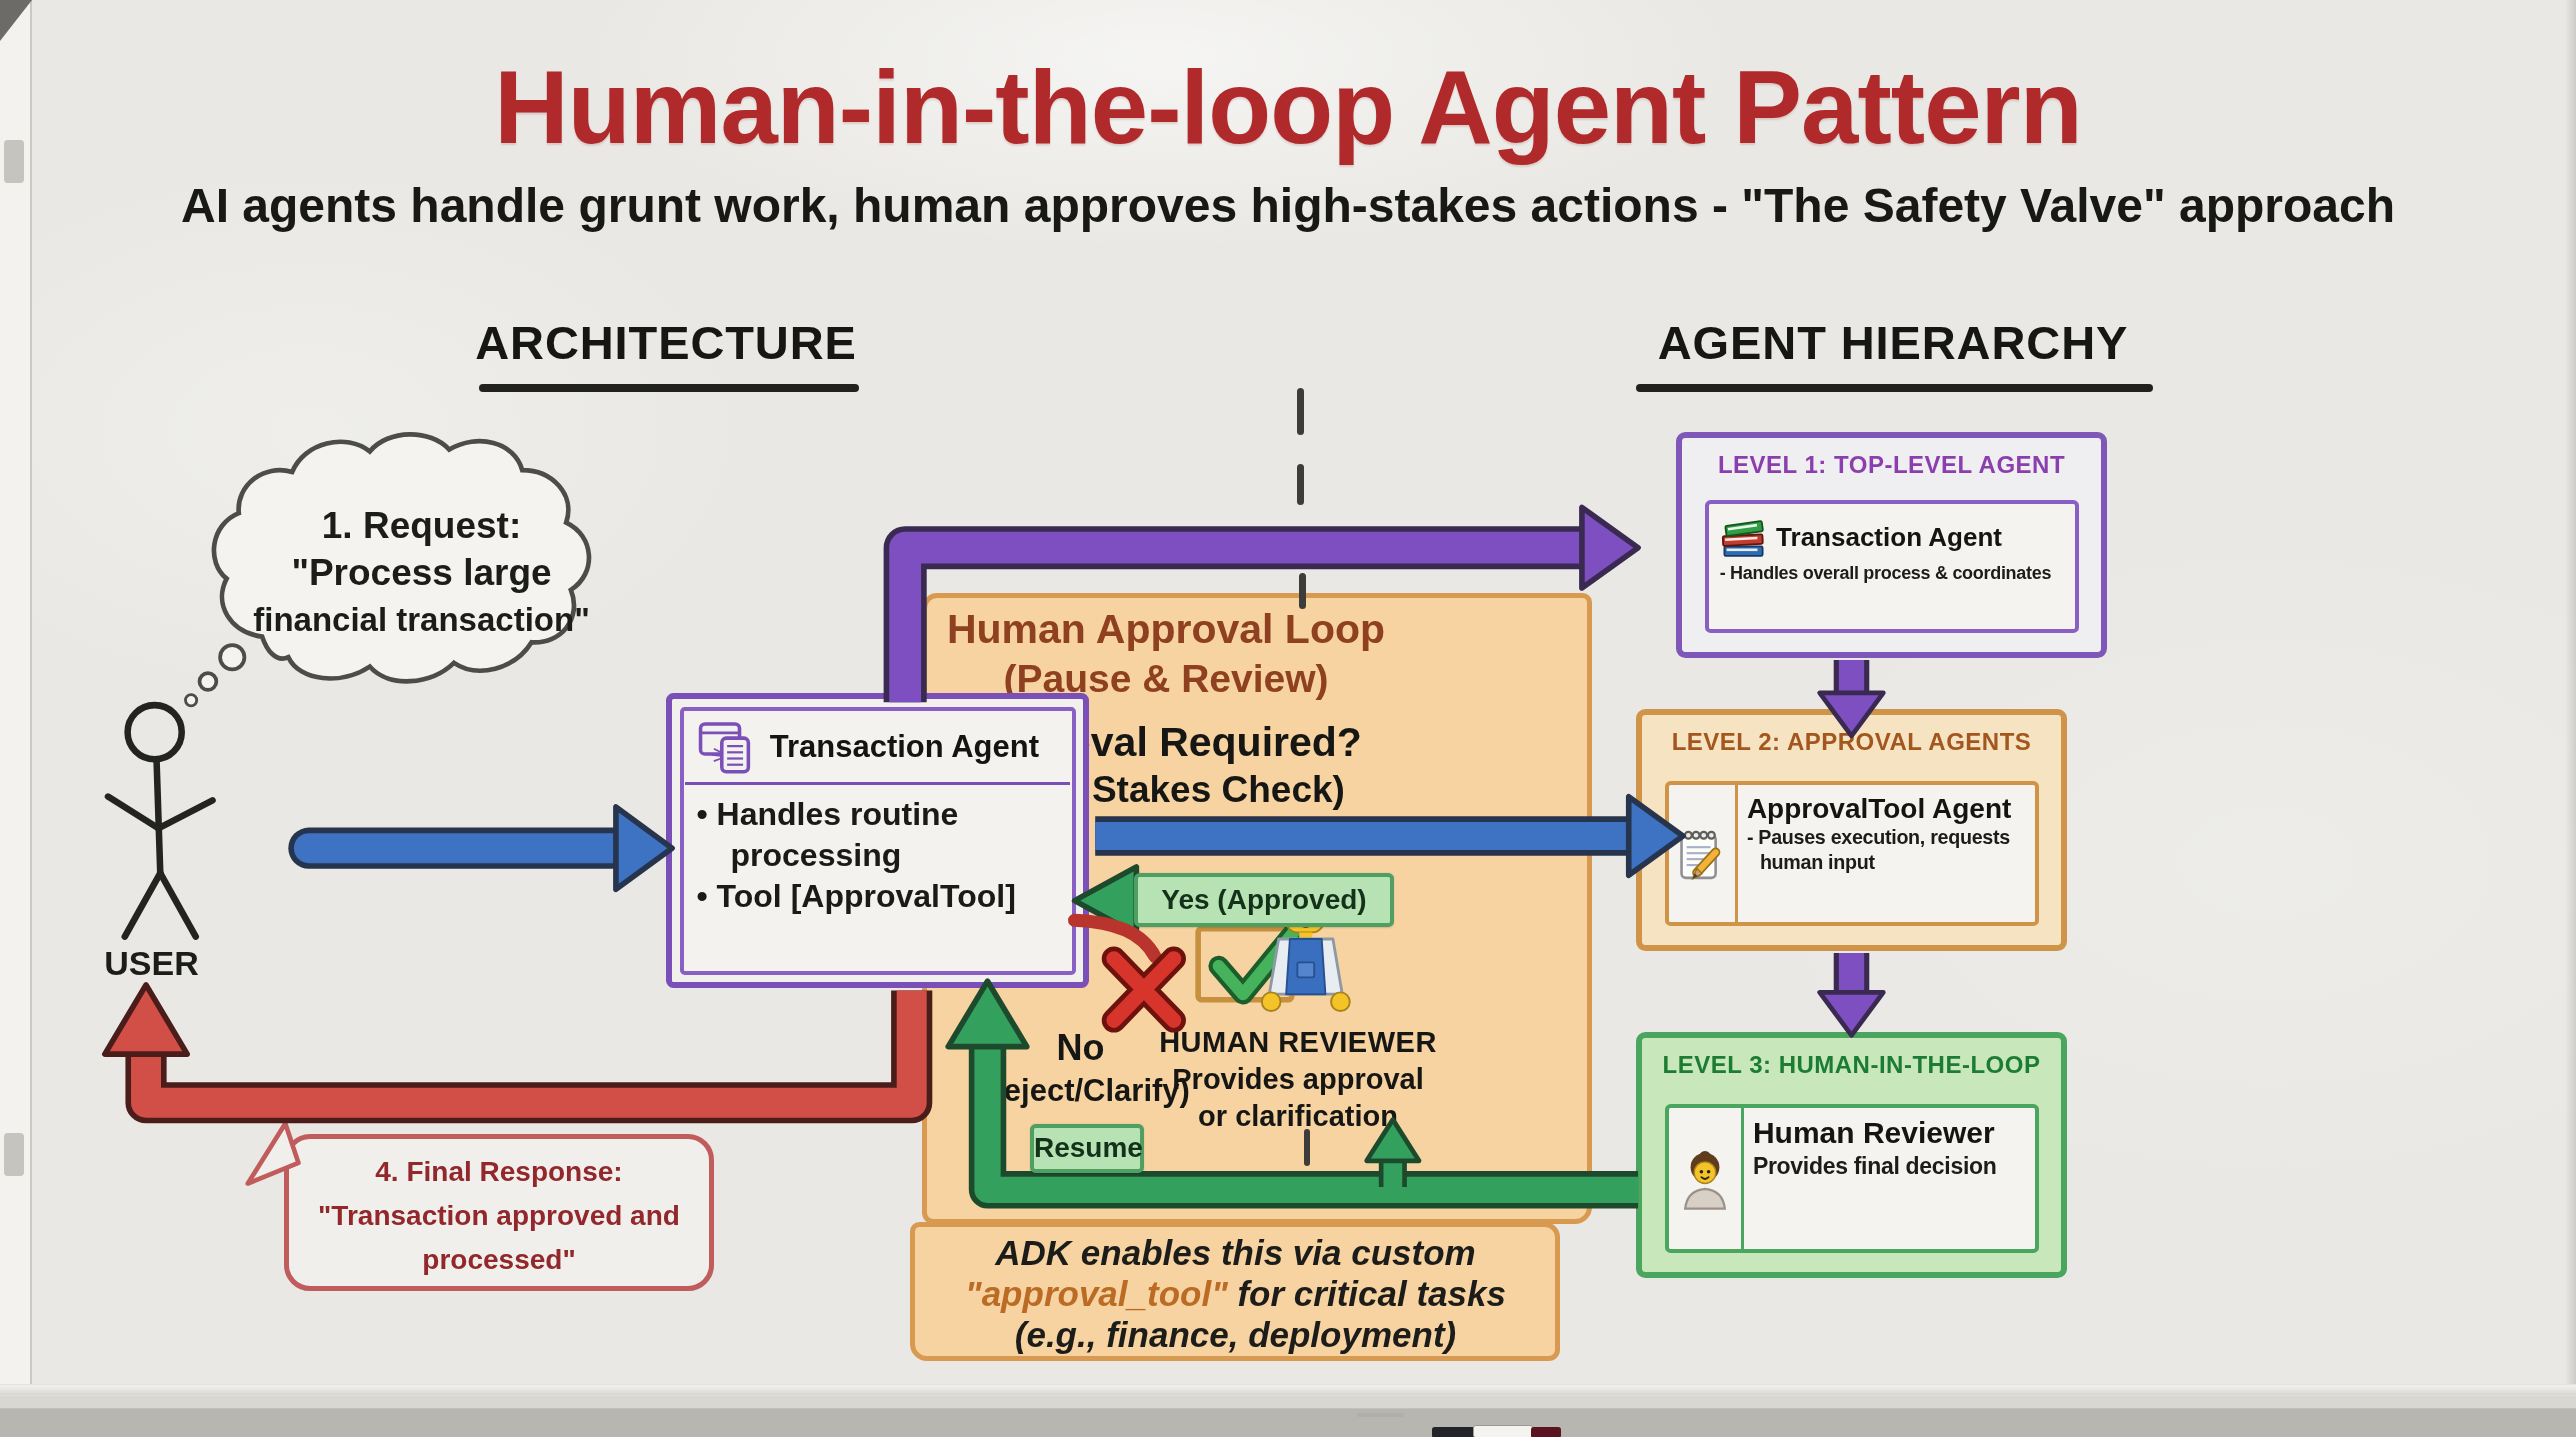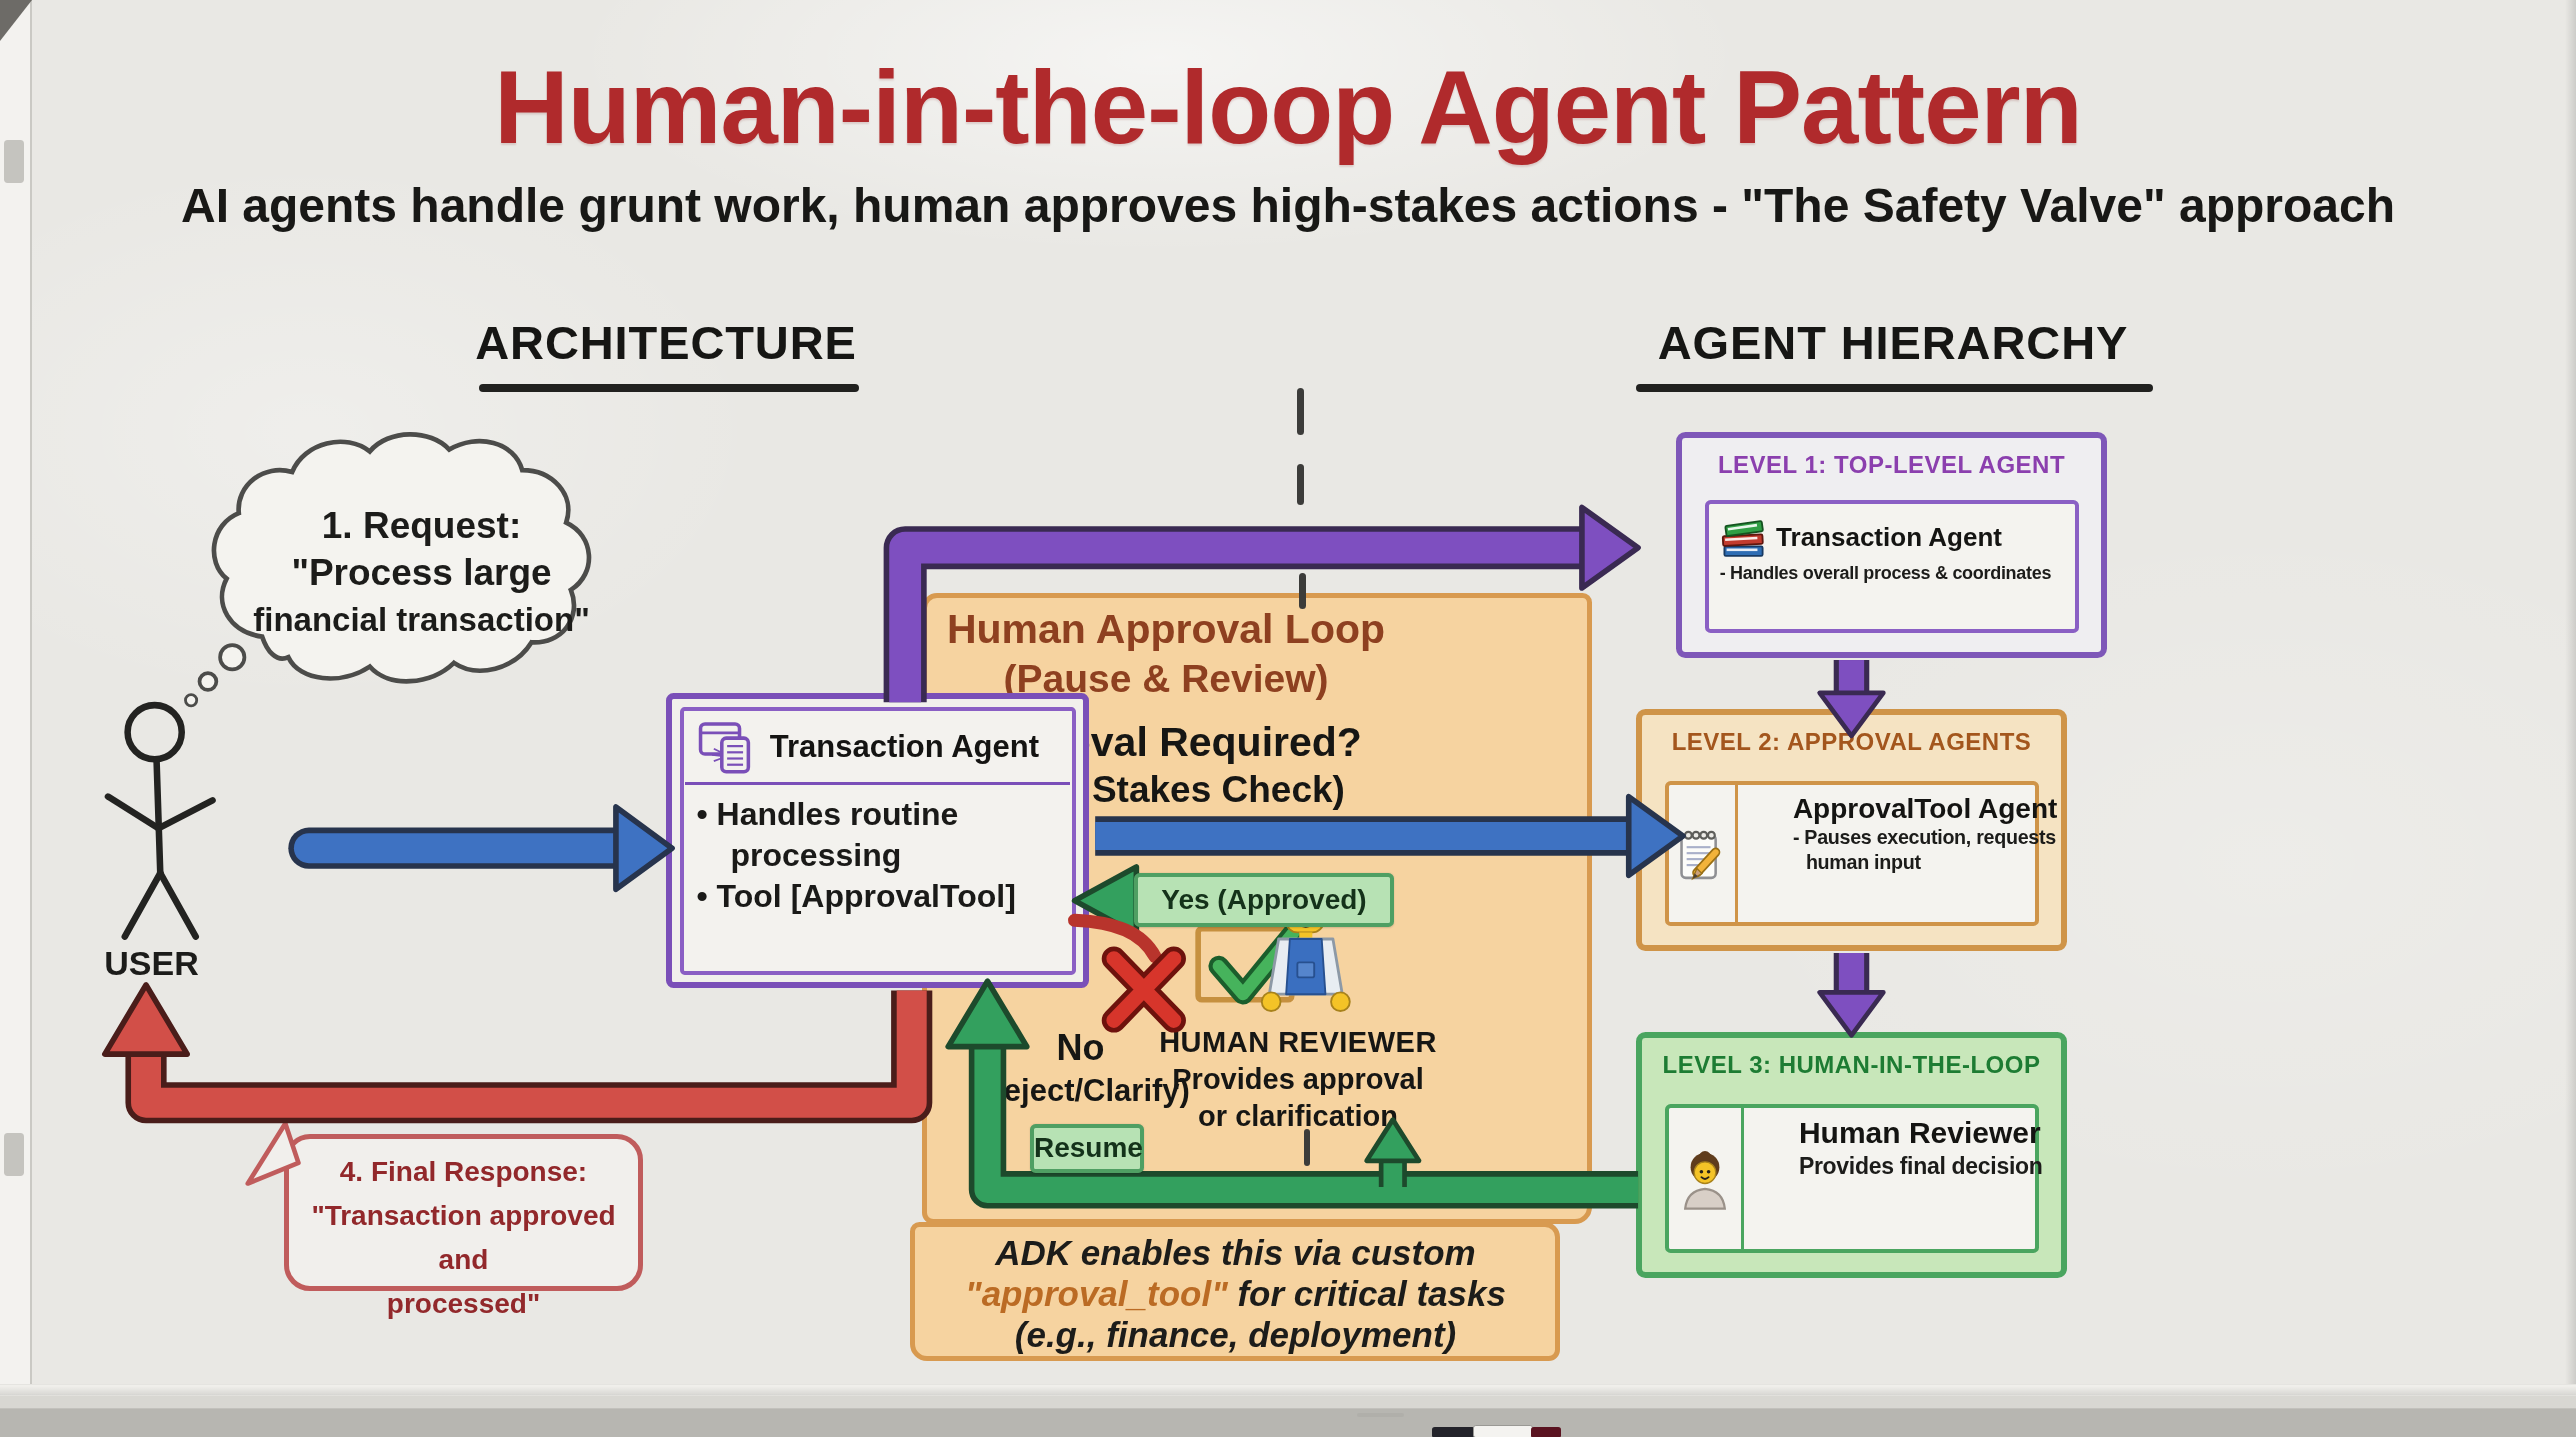--- a/index.html
+++ b/index.html
@@ -71,39 +71,39 @@
   .ta-box { left:666px; top:693px; width:423px; height:295px; z-index:3;
             background:#f1f0ec; border:6.6px solid #7a4fb8; border-radius:7.5px; padding:7.5px; }
   .ta-inner { width:100%; height:100%; border:4.7px solid #8a5fc4; border-radius:4.7px; background:#f3f2ee; }
   .ta-head { display:flex; align-items:center; gap:11.2px; padding:7.5px 13px 5.6px 13px; }
   .ta-title { font-size:31px; font-weight:700; color:#141412; white-space:nowrap; }
   .ta-div { border-top:3.7px solid #7a4fb8; margin:0 1.9px; }
   .ta-body { padding:9.4px 13px; font-size:32px; font-weight:600; color:#1a1a18; line-height:41px; white-space:nowrap; }
   .ta-body .indent { padding-left:34px; }
 
   
-  .bubble { left:284px; top:1134px; width:359px; height:157px; z-index:3;
+  .bubble { left:284px; top:1134px; width:430px; height:157px; z-index:3;
             background:#f1efec; border:5.6px solid #c05c5c; border-radius:26px;
             text-align:center; color:#92282b; font-weight:700; font-size:28px; line-height:44px; padding-top:11.2px; }
   
   .lvl { left:1636px; width:431px; z-index:3; border-radius:9.4px; }
   .lvl-label { position:absolute; left:0; right:0; top:13px; text-align:center; font-size:24px; font-weight:700; letter-spacing:0.5px; white-space:nowrap; }
   .lvl-inner { position:absolute; left:22.5px; right:22.5px; top:62px; bottom:19px; background:#f4f3ef; border-radius:5.6px; }
   .lvl1 { top:432px; height:226px; background:#efeef1; border:6.6px solid #7e57b8;margin-left:40px; }
   .lvl1 .lvl-label { color:#8b3fae; }
   .lvl1 .lvl-inner { border:4.7px solid #8a5fc4; padding:7.5px 11.2px; }
   .lvl1-row { display:flex; align-items:center; gap:9.4px; }
   .lvl-name { font-size:26px; font-weight:700; color:#141412; white-space:nowrap; }
   .lvl-desc { font-size:18px; font-weight:600; color:#1c1c1a; letter-spacing:-0.3px; white-space:nowrap; }
   .lvl2 { top:709px; height:242px; background:#f5e3c2; border:6.6px solid #cf9448; }
   .lvl2 .lvl-label { color:#a3561d; }
   .lvl2 .lvl-inner { border:4.7px solid #cf9448; display:flex; top:66px; }
   .icon-cell { width:69px; flex:0 0 69px; display:flex; align-items:center; justify-content:center; }
   .lvl2 .icon-cell { border-right:3.7px solid #cf9448; }
-  .lvl-textcell { padding:7.5px 9.4px;margin-left:46px; }
+  .lvl-textcell { padding:7.5px 9.4px; }
   .lvl2 .lvl-name { font-size:28px; }
   .lvl2 .lvl-desc { font-size:19.7px; line-height:25px; }
   .lvl2 .lvl-desc.indent { padding-left:13px; }
   .lvl3 { top:1032px; height:246px; background:#c8e7ba; border:6.6px solid #4aa55f; }
   .lvl3 .lvl-label { color:#1d7c33; }
   .lvl3 .lvl-inner { border:4.7px solid #4aa55f; display:flex; top:66px; }
   .lvl3 .icon-cell { border-right:3.7px solid #4aa55f; width:75px; flex-basis:75px; }
   .lvl3 .lvl-name { font-size:30px; }
   .lvl3 .lvl-desc { font-size:23px; margin-top:3.7px; }
 

